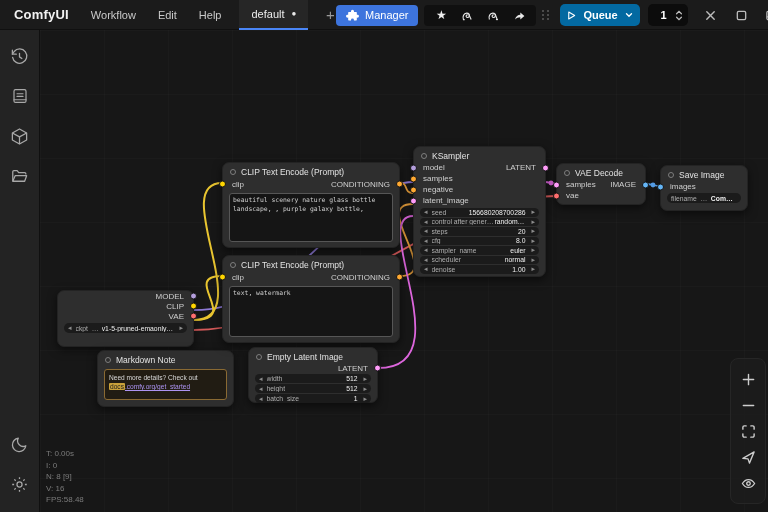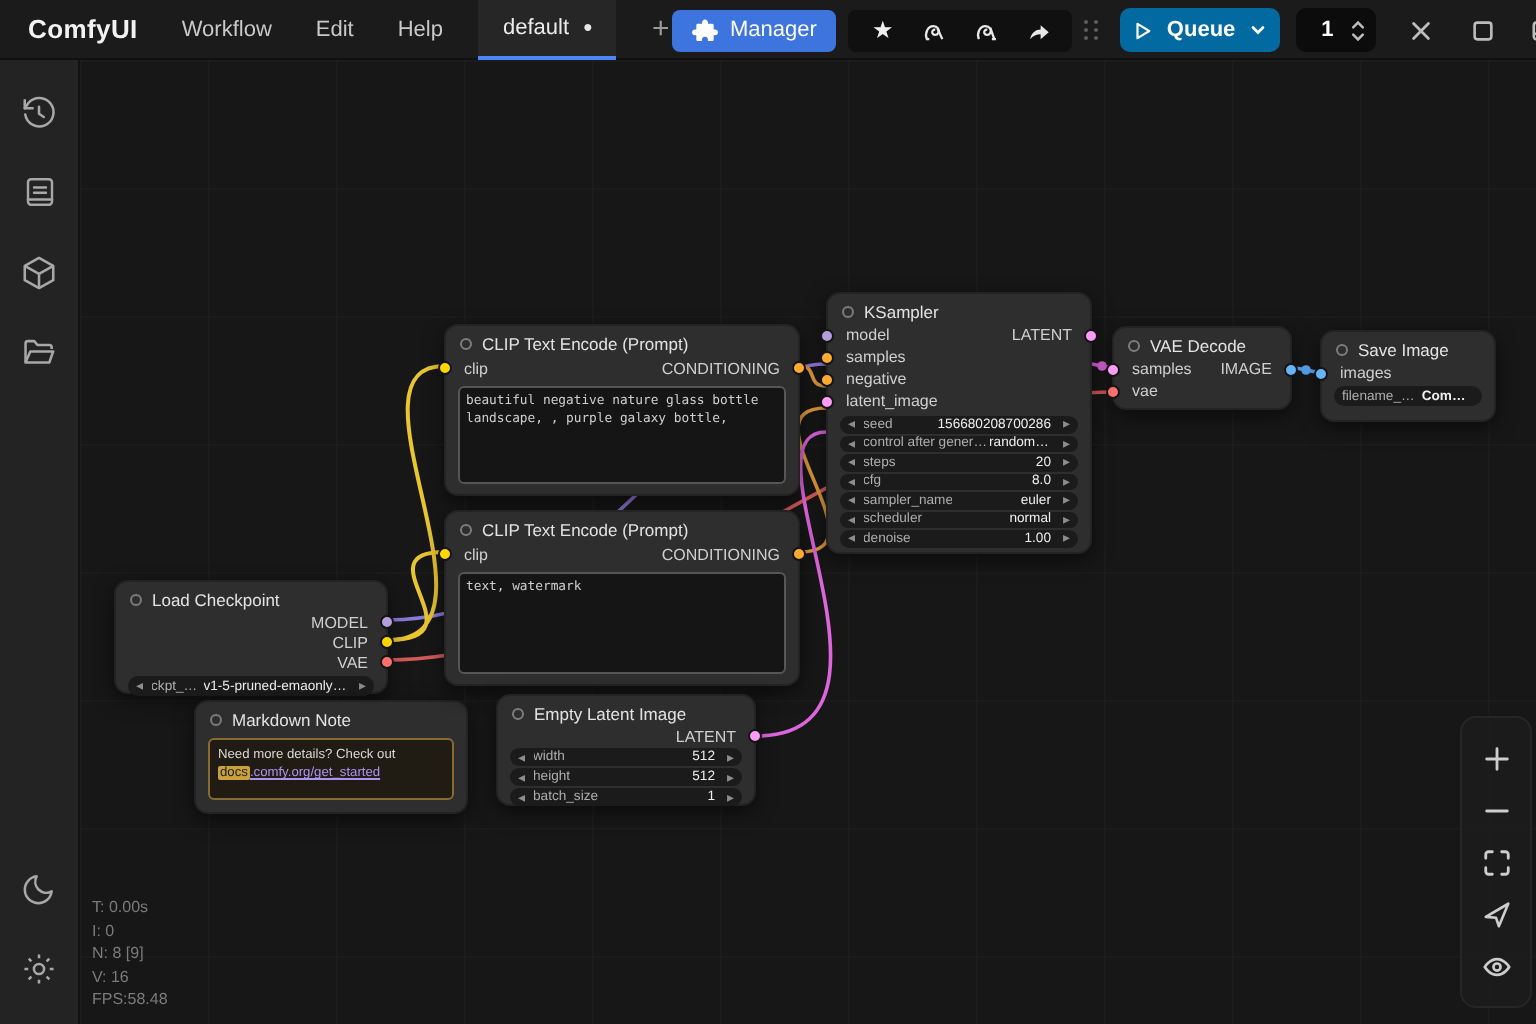--- a/index.html
+++ b/index.html
@@ -239,24 +239,20 @@
       <path d="M360,153 C369,153 363,163 373,163" stroke="#e09a3a" stroke-width="1.8" fill="none"></path>
       <path d="M360,246 C404,246 330,174 373,174" stroke="#e09a3a" stroke-width="1.8" fill="none"></path>
       <path d="M338,338 C424,338 328,186 373,186" stroke="#dd66dd" stroke-width="1.8" fill="none"></path>
       <path d="M506,152 L516,154" stroke="#dd66dd" stroke-width="1.8" fill="none"></path>
       <circle cx="511" cy="153" r="2.4" fill="#dd66dd"></circle>
       <path d="M606,154 C612,154 614,156 620,156" stroke="#5aa7f5" stroke-width="1.8" fill="none"></path>
       <circle cx="613" cy="155" r="2.4" fill="#5aa7f5"></circle>
     </svg>
 
     <div class="node" style="left:17px; top:260px; width:137px; height:57px;">
-      <div class="ntitle">
-        <span class="cdot"></span>
-        <span>Load Checkpoint</span>
-      </div>
       <div class="prow h10">
         <span class="rgt">MODEL</span>
         <i class="pdot out pd-model"></i>
       </div>
       <div class="prow h10">
         <span class="rgt">CLIP</span>
         <i class="pdot out pd-clip"></i>
       </div>
       <div class="prow h10">
         <span class="rgt">VAE</span>
@@ -284,21 +280,21 @@
       <div class="ntitle">
         <span class="cdot"></span>
         <span>CLIP Text Encode (Prompt)</span>
       </div>
       <div class="prow h12">
         <i class="pdot in pd-clip"></i>
         <span class="lft">clip</span>
         <span class="rgt">CONDITIONING</span>
         <i class="pdot out pd-cond"></i>
       </div>
-      <div class="tarea">beautiful negative nature glass bottle landscape, , purple galaxy bottle,</div>
+      <div class="tarea">beautiful scenery nature glass bottle landscape, , purple galaxy bottle,</div>
     </div>
 
     <div class="node" style="left:182px; top:225px; width:178px; height:88px;">
       <div class="ntitle">
         <span class="cdot"></span>
         <span>CLIP Text Encode (Prompt)</span>
       </div>
       <div class="prow h12">
         <i class="pdot in pd-clip"></i>
         <span class="lft">clip</span>

